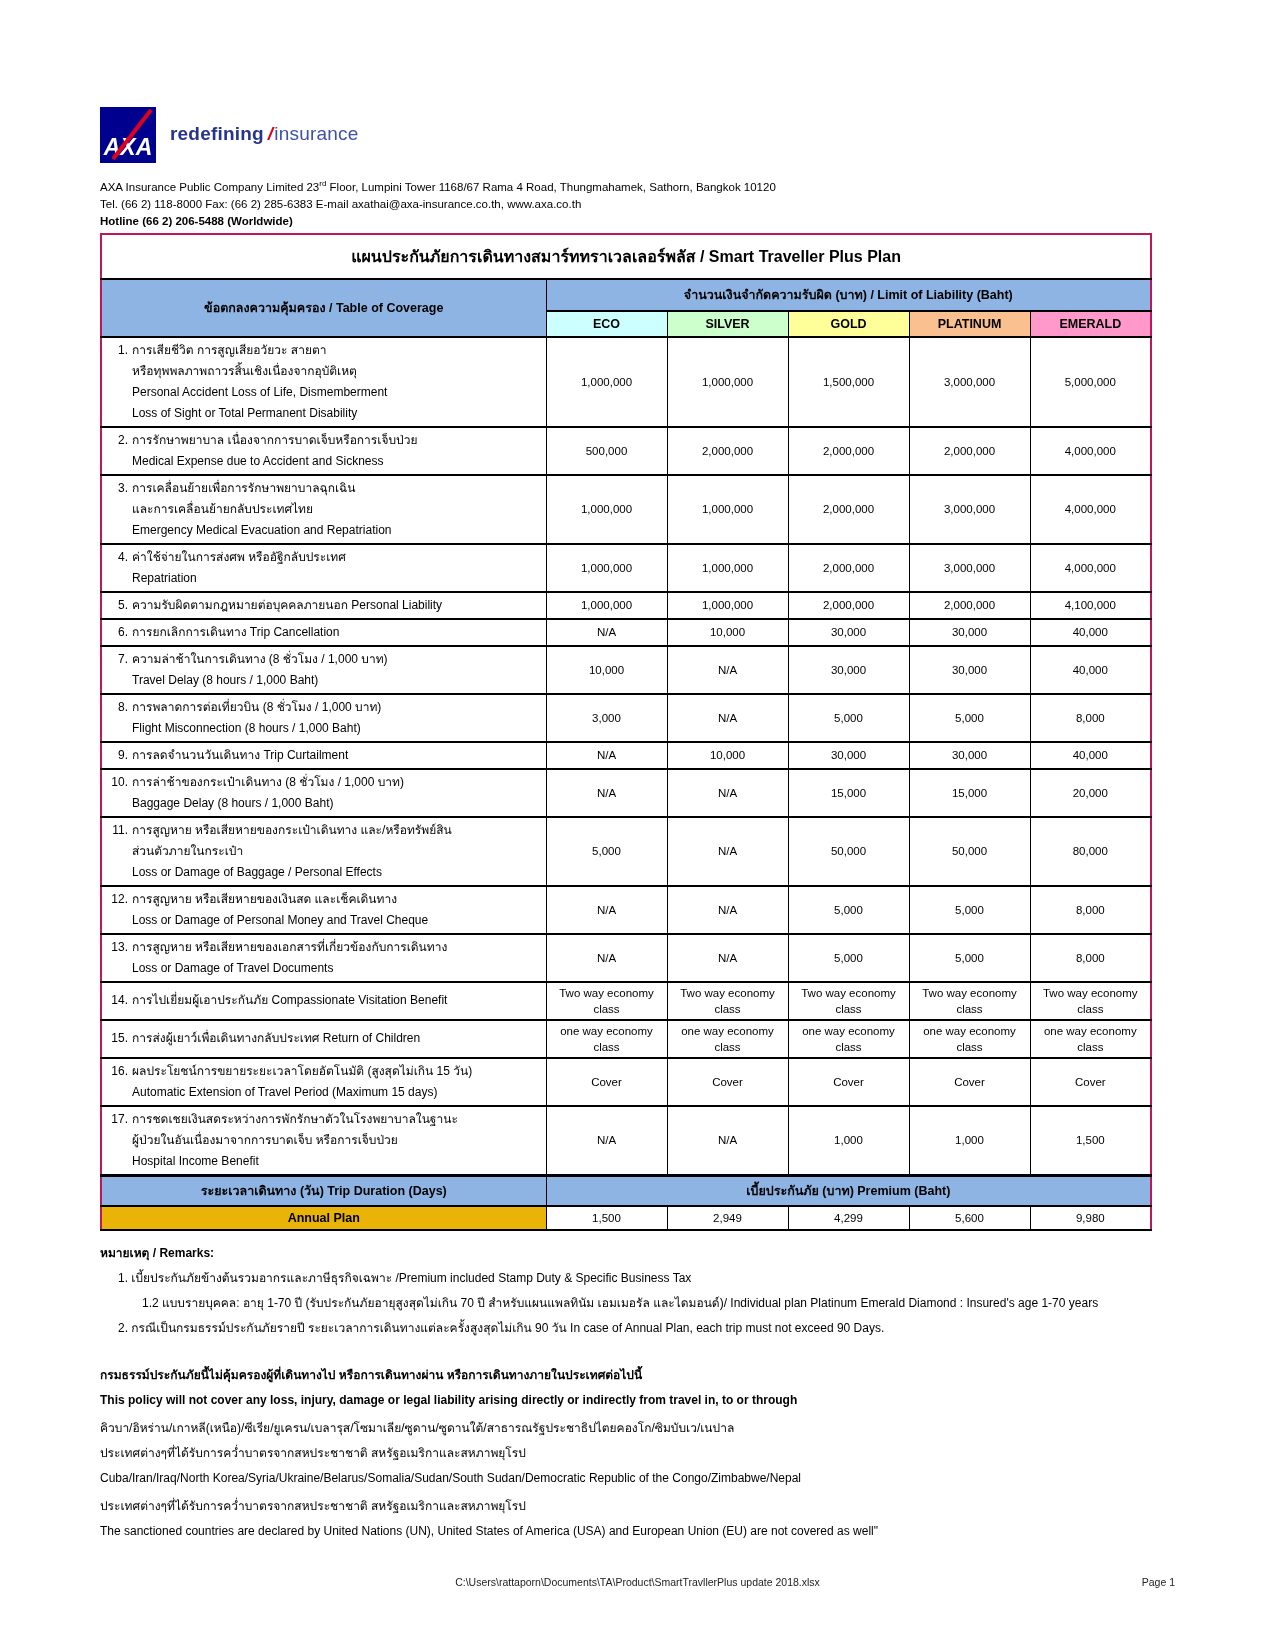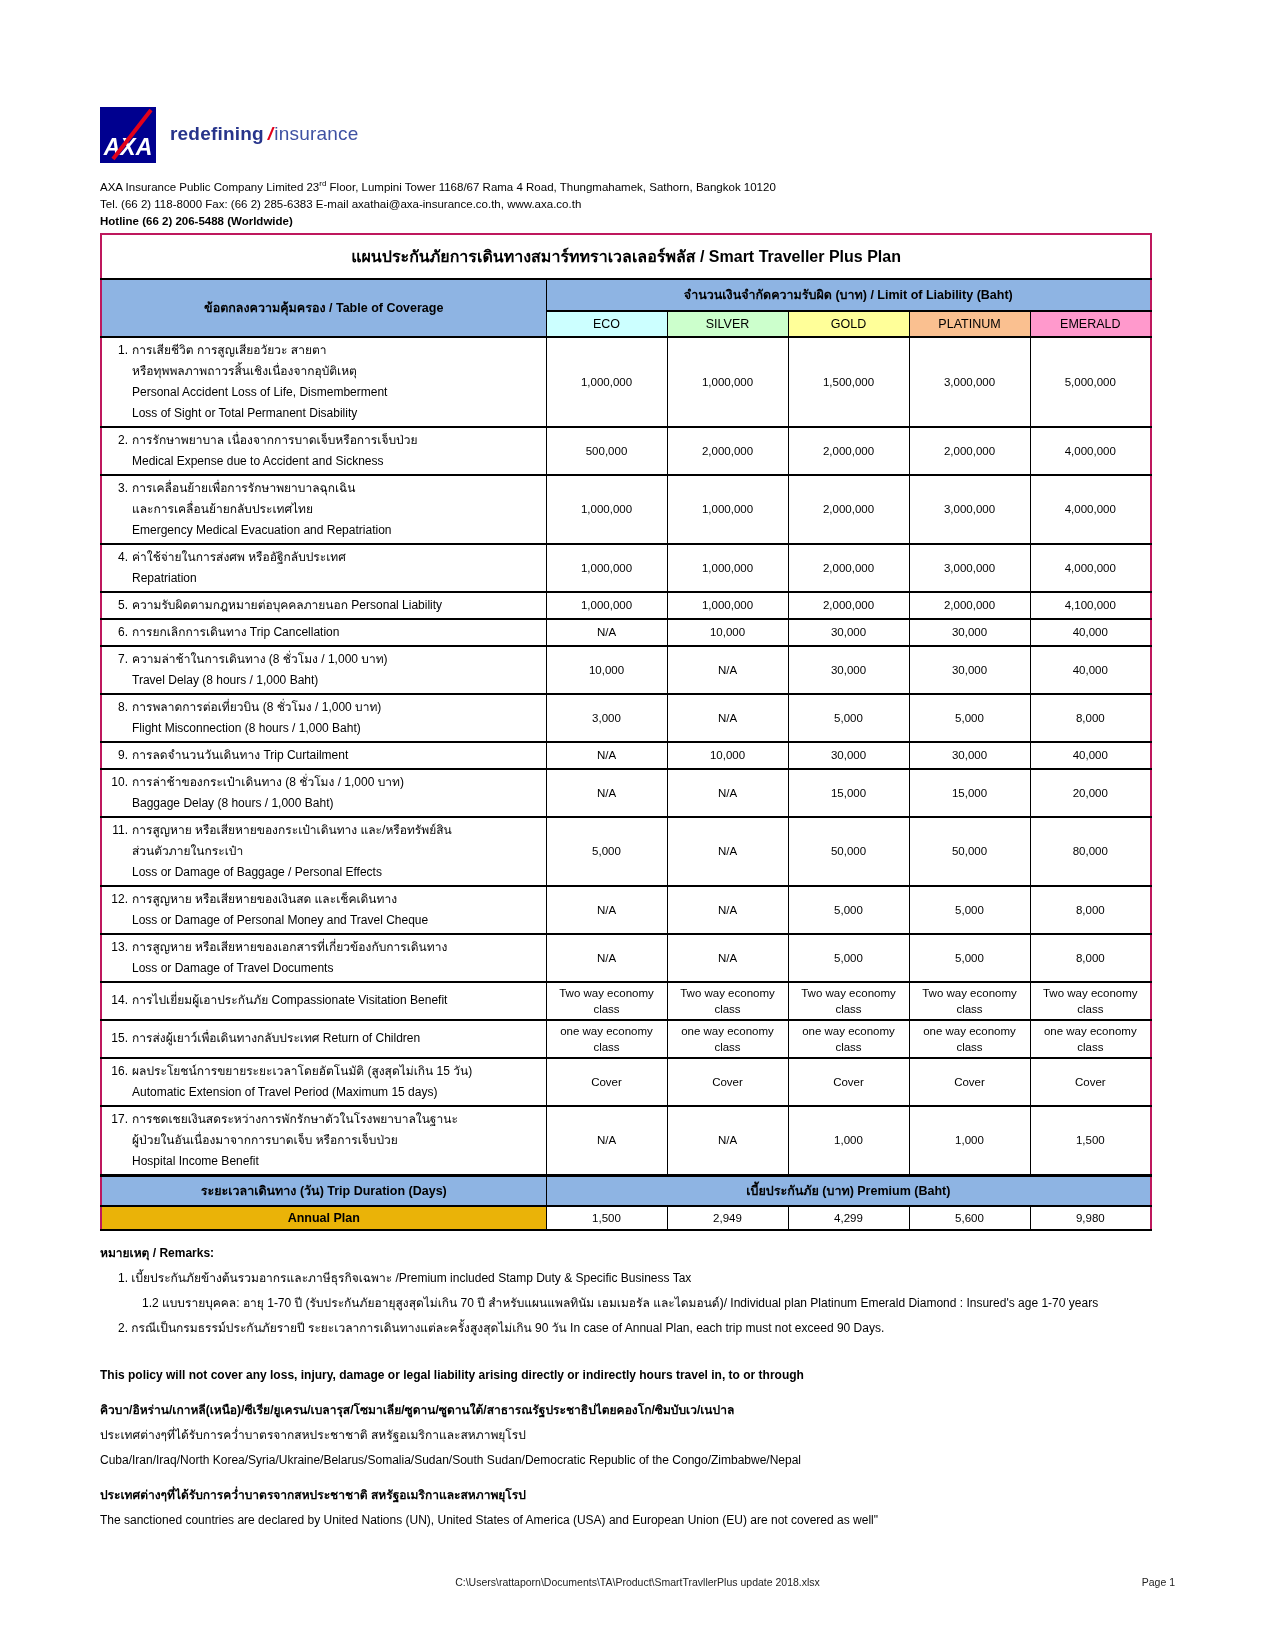--- a/index.html
+++ b/index.html
@@ -37,21 +37,21 @@
   td.title-cell { text-align:center; font-weight:bold; font-size:16px; padding:9px 4px; background:#fff; }
   tr.liability-row { border-bottom:1px solid #000; }
   tr.plan-row { border-bottom:3px solid #000; }
   td.cov-head {
     background:#8EB4E3; text-align:center; vertical-align:middle;
     font-weight:bold; font-size:12.5px;
   }
   td.liab-head {
     background:#8EB4E3; text-align:center; font-weight:bold; font-size:12.5px; padding:5px 2px;
   }
-  td.plan-head { text-align:center; font-weight:normal; font-size:12.5px; padding:5px 2px; }
+  td.plan-head { text-align:center; font-weight:bold; font-size:12.5px; padding:5px 2px; }
 
   col.c-cov { width:445px; }
   col.c-val { width:121px; }
 
   td.cov { vertical-align:middle; padding:2px 4px 2px 6px; font-size:12px; }
   td.cov .line { line-height:21px; }
   td.cov .num { display:inline-block; width:20px; text-align:right; margin-right:4px; }
   td.cov .cont { padding-left:24px; }
   td.val { text-align:center; vertical-align:middle; font-size:11.5px; line-height:16px; padding:2px 3px; }
 
@@ -64,21 +64,21 @@
 
   
   .remarks { margin-top:10px; font-size:12px; line-height:25px; }
   .remarks-title { font-weight:bold; }
   .remark-l1 { padding-left:18px; }
   .remark-l2 { padding-left:42px; }
 
   
   .exclusions { margin-top:22px; font-size:12px; line-height:25px; }
   .excl-bold { font-weight:bold; }
-  .excl-gap { margin-top:10px;font-weight:bold; }
+  .excl-gap { margin-top:3px; }
 
   
   .footer {
     position:absolute; left:100px; top:1576px; width:1075px;
     font-size:10.5px; color:#222; text-align:center;
   }
   .footer .page-num { position:absolute; right:0; top:0; }
 </style>
 </head>
 <body>
@@ -334,21 +334,22 @@
     </table>
 
     <div class="remarks">
       <div class="remarks-title">หมายเหตุ / Remarks:</div>
       <div class="remark-l1">1. เบี้ยประกันภัยข้างต้นรวมอากรและภาษีธุรกิจเฉพาะ /Premium included Stamp Duty &amp; Specific Business Tax</div>
       <div class="remark-l2">1.2 แบบรายบุคคล: อายุ 1-70 ปี (รับประกันภัยอายุสูงสุดไม่เกิน 70 ปี สำหรับแผนแพลทินัม เอมเมอรัล และไดมอนด์)/ Individual plan Platinum Emerald Diamond : Insured's age 1-70 years</div>
       <div class="remark-l1">2. กรณีเป็นกรมธรรม์ประกันภัยรายปี ระยะเวลาการเดินทางแต่ละครั้งสูงสุดไม่เกิน 90 วัน  In case of Annual Plan, each trip must not exceed 90 Days.</div>
     </div>
 
     <div class="exclusions">
-      <div class="excl-bold">This policy will not cover any loss, injury, damage or legal liability arising directly or indirectly hours travel in, to or through</div>
+      <div class="excl-bold">กรมธรรม์ประกันภัยนี้ไม่คุ้มครองผู้ที่เดินทางไป หรือการเดินทางผ่าน หรือการเดินทางภายในประเทศต่อไปนี้</div>
+      <div class="excl-bold">This policy will not cover any loss, injury, damage or legal liability arising directly or indirectly from travel in, to or through</div>
       <div class="excl-gap">คิวบา/อิหร่าน/เกาหลี(เหนือ)/ซีเรีย/ยูเครน/เบลารุส/โซมาเลีย/ซูดาน/ซูดานใต้/สาธารณรัฐประชาธิปไตยคองโก/ซิมบับเว/เนปาล</div>
       <div>ประเทศต่างๆที่ได้รับการคว่ำบาตรจากสหประชาชาติ สหรัฐอเมริกาและสหภาพยุโรป</div>
       <div>Cuba/Iran/Iraq/North Korea/Syria/Ukraine/Belarus/Somalia/Sudan/South Sudan/Democratic Republic of the Congo/Zimbabwe/Nepal</div>
       <div class="excl-gap">ประเทศต่างๆที่ได้รับการคว่ำบาตรจากสหประชาชาติ สหรัฐอเมริกาและสหภาพยุโรป</div>
       <div>The sanctioned countries are declared by United Nations (UN), United States of America (USA) and European Union (EU) are not covered  as well"</div>
     </div>
 
   </div>
 
   <div class="footer">

